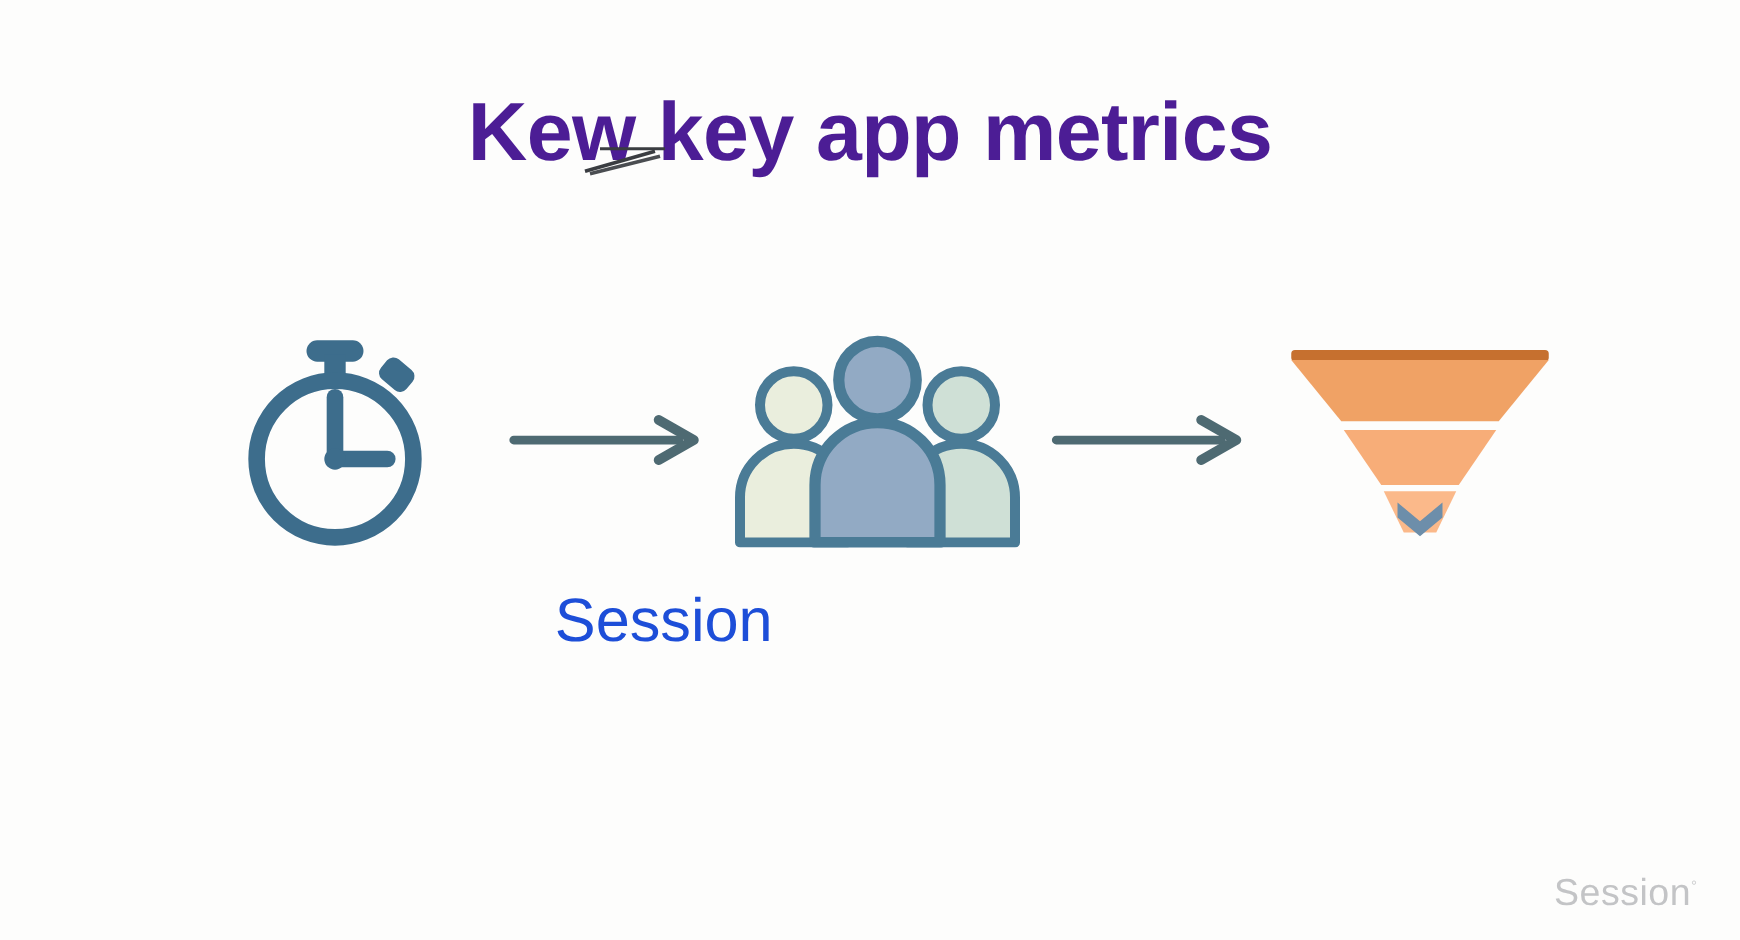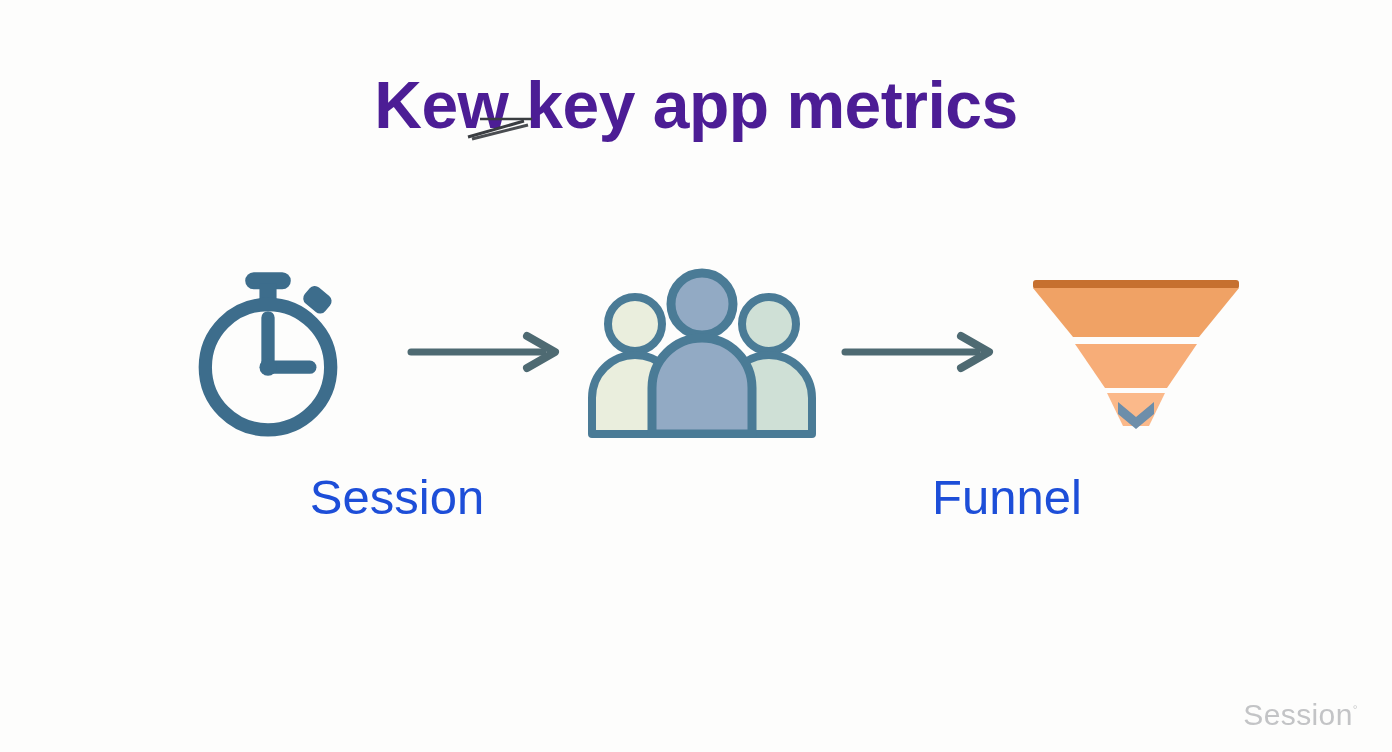--- a/index.html
+++ b/index.html
@@ -189,18 +189,17 @@
       <path d="M95 128 L113 143 L131 128 L131 140 L113 155 L95 140 Z" fill="#6d8eaa"></path>
     </svg>
   </div>
 
 </div>
 
 <div class="labels">
   <div class="label label-session">Session</div>
   <div class="label-gap"></div>
   <div class="label-gap"></div>
-  <div class="label label-funnel">Funnel</div>
 </div>
 
 <div class="watermark">
   <span>Session</span><sup>°</sup>
 </div>
 
 </body></html>

